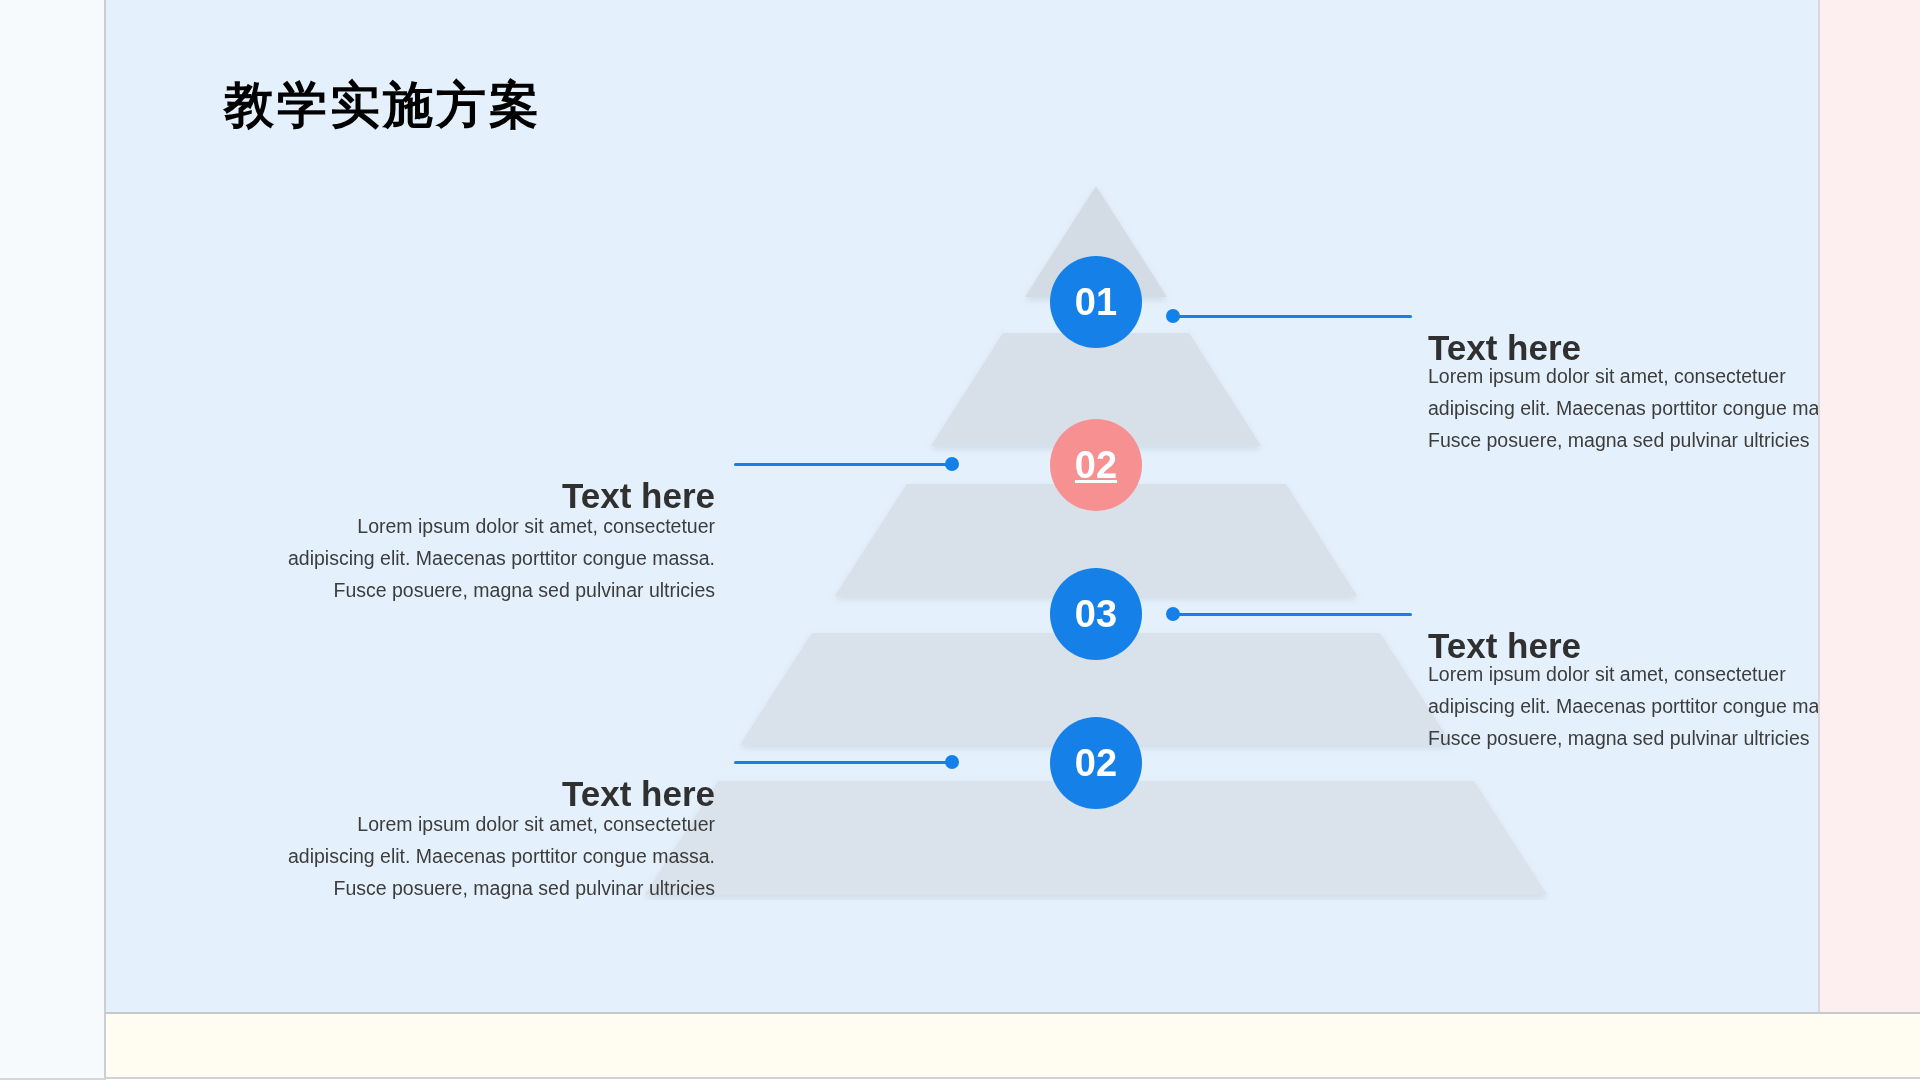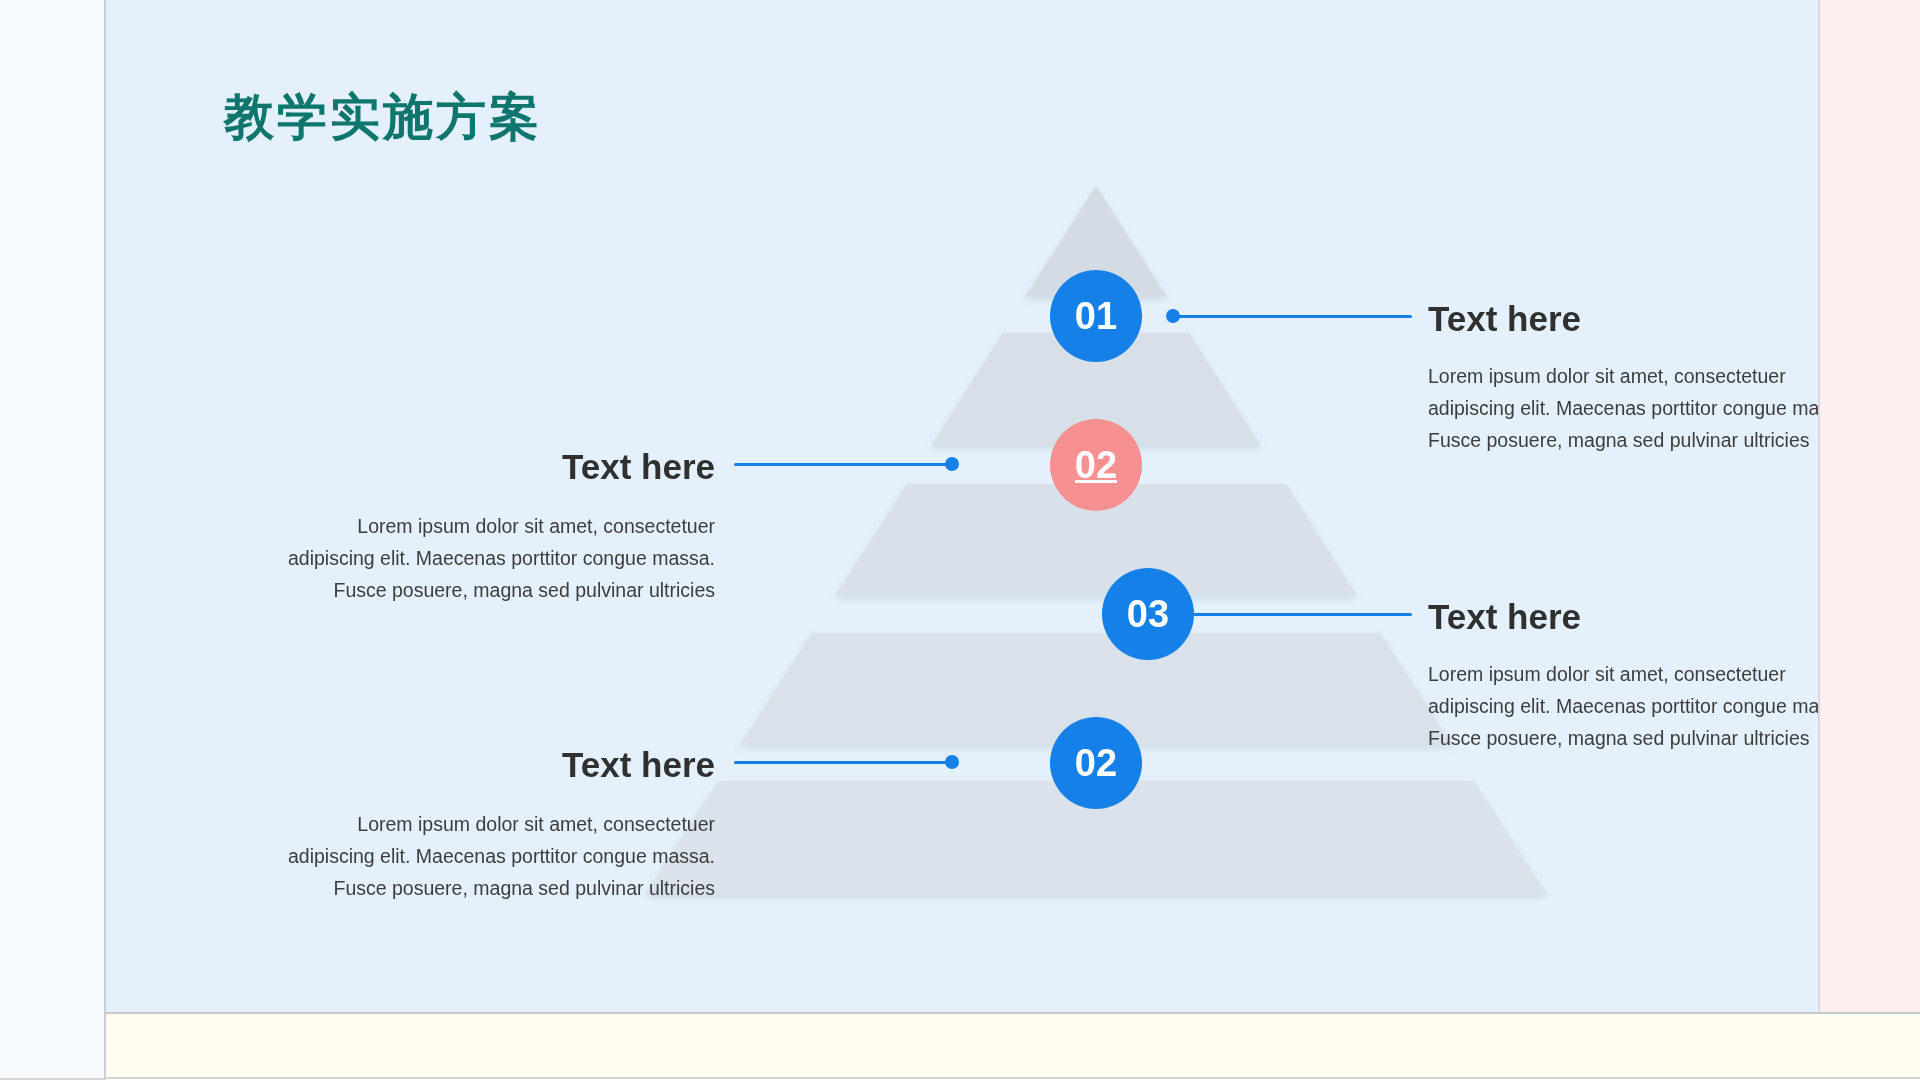--- a/index.html
+++ b/index.html
@@ -10,45 +10,45 @@
   
   .left-strip{position:absolute;left:0;top:0;width:104px;height:1078px;
     background:#f6fafd;border-right:2px solid #c9ced3;border-bottom:2px solid #d6d6d6;}
   .slide{position:absolute;left:106px;top:0;width:1712px;height:1012px;background:#e4f0fb;}
   .right-strip{position:absolute;left:1818px;top:0;width:102px;height:1012px;
     background:#fdeef0;border-left:2px solid #ddd6da;box-sizing:border-box;}
   .h-divider{position:absolute;left:106px;top:1012px;width:1814px;height:2px;background:#c6cacd;}
   .bottom-strip{position:absolute;left:106px;top:1014px;width:1814px;height:63px;
     background:#fffdf2;border-bottom:2px solid #d2d2d2;}
   
-  .slide-title{position:absolute;left:118px;top:86px;font-size:50px;line-height:62px;
-    font-weight:900;color:#0f766e;letter-spacing:3px;}
+  .slide-title{position:absolute;left:118px;top:74px;font-size:50px;line-height:62px;
+    font-weight:900;color:#000000;letter-spacing:3px;}
   
   .pyramid-svg{position:absolute;left:530px;top:180px;}
   
   .num-circle{position:absolute;width:92px;height:92px;border-radius:50%;
     display:flex;align-items:center;justify-content:center;
     font-size:38px;font-weight:700;color:#ffffff;z-index:3;}
   .c-blue{background:#1581e8;}
   .c-pink{background:#f69091;text-decoration:underline;}
-  .circle-01{left:944px;top:270px;}
+  .circle-01{left:944px;top:256px;}
   .circle-02{left:944px;top:419px;}
-  .circle-03{left:996px;top:568px;}
+  .circle-03{left:944px;top:568px;}
   .circle-04{left:944px;top:717px;}
   
   .leader{position:absolute;height:3px;background:#1581e8;border-radius:2px;z-index:2;}
   .leader .dot{position:absolute;width:14px;height:14px;border-radius:50%;background:#1581e8;top:-6px;}
   .leader.from-left .dot{left:-7px;}
   .leader.from-right .dot{right:-7px;}
   .line-01{left:1067px;top:315px;width:239px;}
   .line-02{left:628px;top:463px;width:218px;}
   .line-03{left:1067px;top:613px;width:239px;}
   .line-04{left:628px;top:761px;width:218px;}
   
-  .lvl-heading{position:absolute;font-size:35px;font-weight:700;color:#303030;line-height:42px;}
+  .lvl-heading{position:absolute;font-size:35px;font-weight:700;color:#303030;line-height:42px;margin-top:29px;}
   .lvl-body{position:absolute;width:442px;font-size:19.5px;line-height:32px;color:#3d3d3d;}
   .align-right{text-align:right;}
   .head-01{left:1322px;top:298px;width:460px;text-align:left;}
   .body-01{left:1322px;top:360px;}
   .head-02{left:150px;top:446px;width:459px;}
   .body-02{left:167px;top:510px;}
   .head-03{left:1322px;top:596px;width:460px;text-align:left;}
   .body-03{left:1322px;top:658px;}
   .head-04{left:150px;top:744px;width:459px;}
   .body-04{left:167px;top:808px;}

